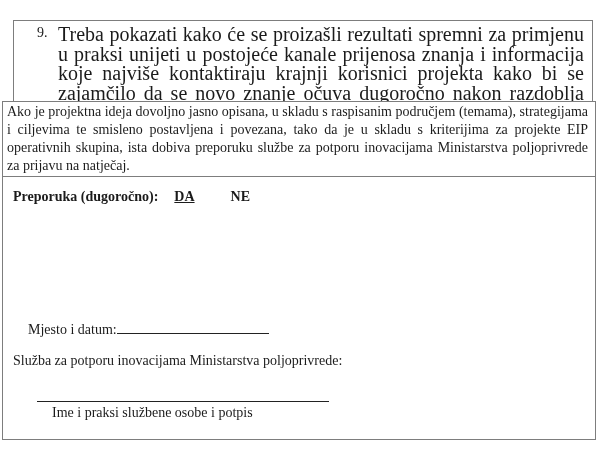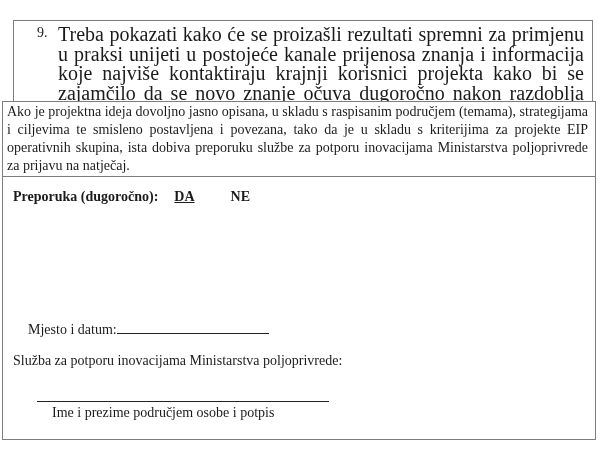--- a/index.html
+++ b/index.html
@@ -134,17 +134,17 @@
       </div>
 
       <div class="place-date">
         <span>Mjesto i datum:</span><span class="blank-line"></span>
       </div>
 
       <div class="service">Služba za potporu inovacijama Ministarstva poljoprivrede:</div>
 
       <div class="sig-line"></div>
 
-      <div class="sig-caption">Ime i prezime područjem osobe i potpis</div>
+      <div class="sig-caption">Ime i praksi službene osobe i potpis</div>
 
     </div>
   </div>
 </div>
 
 </body></html>

